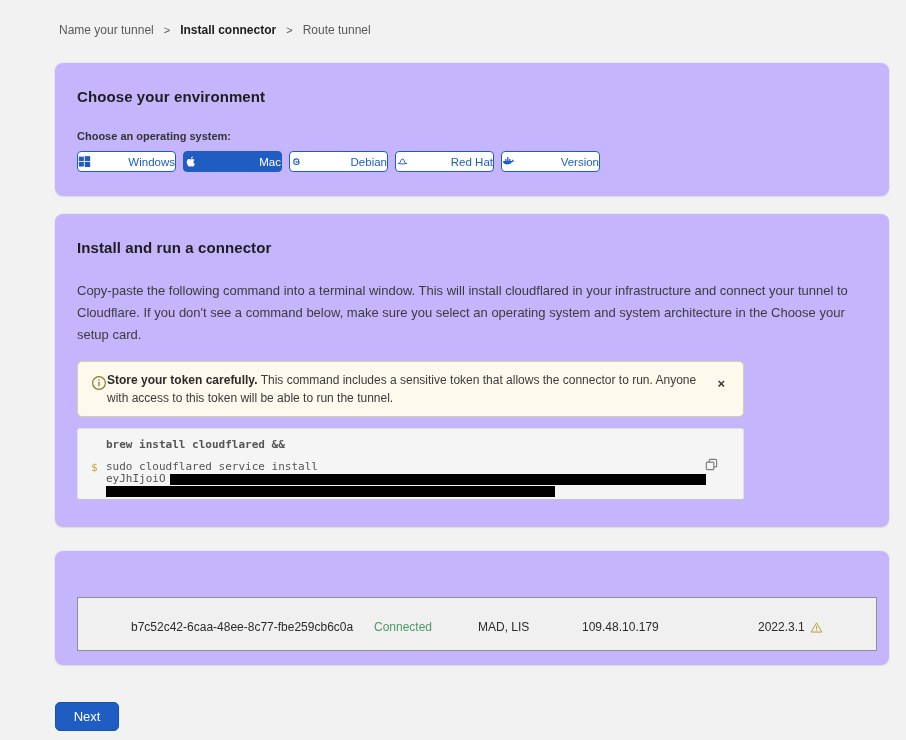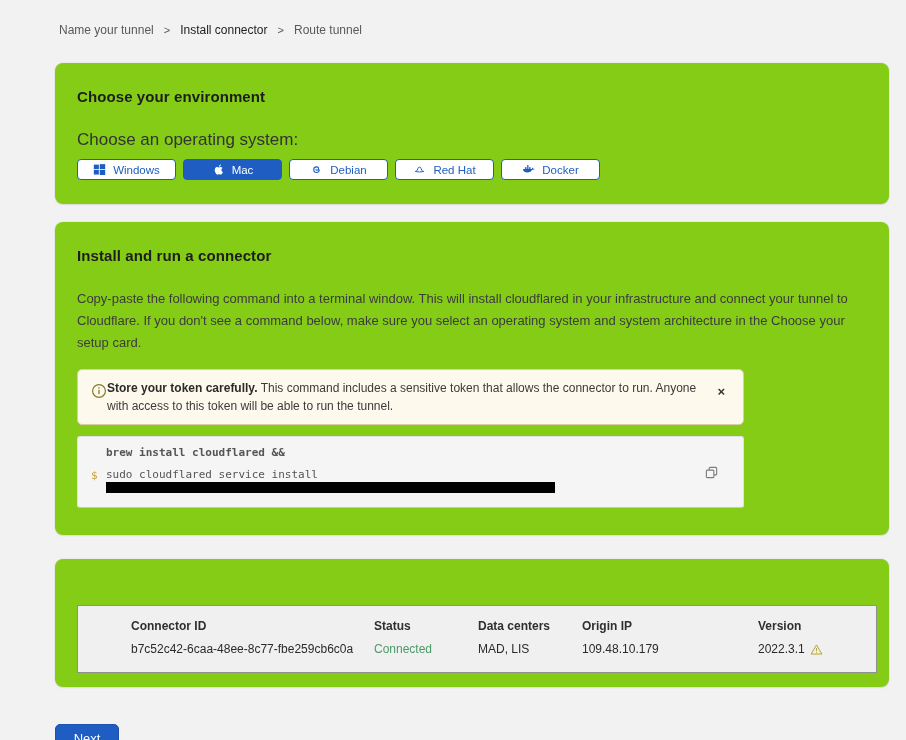--- a/index.html
+++ b/index.html
@@ -8,39 +8,39 @@
     font-family:"Liberation Sans", sans-serif;
     background:#f2f2f2;
     color:#222;
     overflow:hidden;
   }
   .page { width:906px; height:564px; padding:0 36px;margin-left:19px; }
 
   
   .breadcrumb { padding:23px 4px 0 4px; font-size:12px; color:#595959; display:flex; align-items:center; gap:10px; }
   .breadcrumb .crumb { color:#595959; }
-  .breadcrumb .crumb.active { color:#1d1d1d; font-weight:normal; }
+  .breadcrumb .crumb.active { color:#1d1d1d; font-weight:bold; }
   .breadcrumb .sep { color:#595959; font-size:11px; }
 
   
   .card {
-    background:#84cc16;
+    background:#c4b5fd;
     border-radius:8px;
     box-shadow:0 1px 2px rgba(0,0,0,0.07), 0 0 0 1px rgba(0,0,0,0.03);
     padding:25px 22px 24px 22px;
   }
   .card h2 { font-size:15px; font-weight:bold; color:#1d1d1d; letter-spacing:.1px; }
 
   
   .card-env { margin-top:26px; }
-  .card-env .os-label { margin-top:25px; font-size:17px; color:#333; }
+  .card-env .os-label { margin-top:25px; font-size:11px; color:#333;font-weight:bold; }
   .os-row { display:flex; gap:7px; margin-top:9px; }
   .os-btn {
     width:99px; height:21px;
-    display:flex; align-items:center; justify-content:center; gap:7px;
+    display:flex; align-items:center; justify-content:space-between; gap:7px;
     background:#ffffff; border:1px solid #1f5dc2; border-radius:4px;
     color:#1f5dc2; font-size:11.5px; font-family:"Liberation Sans", sans-serif;
     cursor:pointer;
   }
   .os-btn.selected { background:#1f5dc2; color:#ffffff; }
   .os-btn svg { width:13px; height:13px; flex:0 0 auto; }
 
   
   .card-install { margin-top:18px; padding-bottom:27px; }
   .card-install .desc { margin-top:24px; font-size:13px; line-height:22px; color:#3c3c3c; max-width:798px; }
@@ -151,21 +151,21 @@
       </button>
 
       <button class="os-btn">
         <svg viewBox="0 0 16 16">
           <rect x="3.6" y="5.2" width="2" height="2" fill="currentColor"></rect>
           <rect x="6.1" y="5.2" width="2" height="2" fill="currentColor"></rect>
           <rect x="8.6" y="5.2" width="2" height="2" fill="currentColor"></rect>
           <rect x="6.1" y="2.7" width="2" height="2" fill="currentColor"></rect>
           <path fill="currentColor" d="M1.4 8.2h12.4c.8 0 1.4-.4 1.7-.8-.4-.3-1.2-.5-1.8-.3-.1-.7-.5-1.2-1-1.5-.5.5-.7 1.2-.5 1.8H1.4c-.2 1 .1 2.1.8 2.9.8.9 2.1 1.4 3.9 1.4 3.3 0 5.8-1.6 6.9-4.4-.8.4-1.6.4-2.2.2"></path>
         </svg>
-        <span>Docker</span>
+        <span>Version</span>
       </button>
 
     </div>
   </div>
 
   
   <div class="card card-install">
     <h2>Install and run a connector</h2>
     <p class="desc">Copy-paste the following command into a terminal window. This will install cloudflared in your infrastructure and connect your tunnel to Cloudflare. If you don't see a command below, make sure you select an operating system and system architecture in the Choose your setup card.</p>
 
@@ -179,41 +179,35 @@
         <b>Store your token carefully.</b> 
         <span>This command includes a sensitive token that allows the connector to run. Anyone with access to this token will be able to run the tunnel.</span>
       </p>
       <button class="close">×</button>
     </div>
 
     <div class="terminal">
       <div class="term-line first">brew install cloudflared &amp;&amp;</div>
       <span class="prompt">$</span>
       <div class="term-line">sudo cloudflared service install</div>
+      <div class="term-line"><span>eyJhIjoiO</span><span class="bar b1"></span></div>
       <div class="term-line"><span class="bar b2"></span></div>
       <button class="copy-btn">
         <svg width="15" height="15" viewBox="0 0 16 16">
           <rect x="5.5" y="2.5" width="8" height="8" rx="1" fill="none" stroke="currentColor" stroke-width="1.2"></rect>
           <rect x="2.5" y="5.5" width="8" height="8" rx="1" fill="#f5f5f5" stroke="currentColor" stroke-width="1.2"></rect>
         </svg>
       </button>
     </div>
   </div>
 
   
   <div class="card card-connectors">
 
     <div class="conn-table">
-      <div class="t-row head">
-        <span>Connector ID</span>
-        <span>Status</span>
-        <span>Data centers</span>
-        <span>Origin IP</span>
-        <span>Version</span>
-      </div>
       <div class="t-row data">
         <span>b7c52c42-6caa-48ee-8c77-fbe259cb6c0a</span>
         <span class="status-connected">Connected</span>
         <span>MAD, LIS</span>
         <span>109.48.10.179</span>
         <span class="version-cell">
           <span>2022.3.1</span>
           <svg class="warn-tri" width="13" height="13" viewBox="0 0 16 16">
             <path d="M8 2.4 14.6 13.6H1.4z" fill="none" stroke="currentColor" stroke-width="1.2" stroke-linejoin="round"></path>
             <rect x="7.4" y="6.2" width="1.2" height="3.6" fill="currentColor"></rect>

